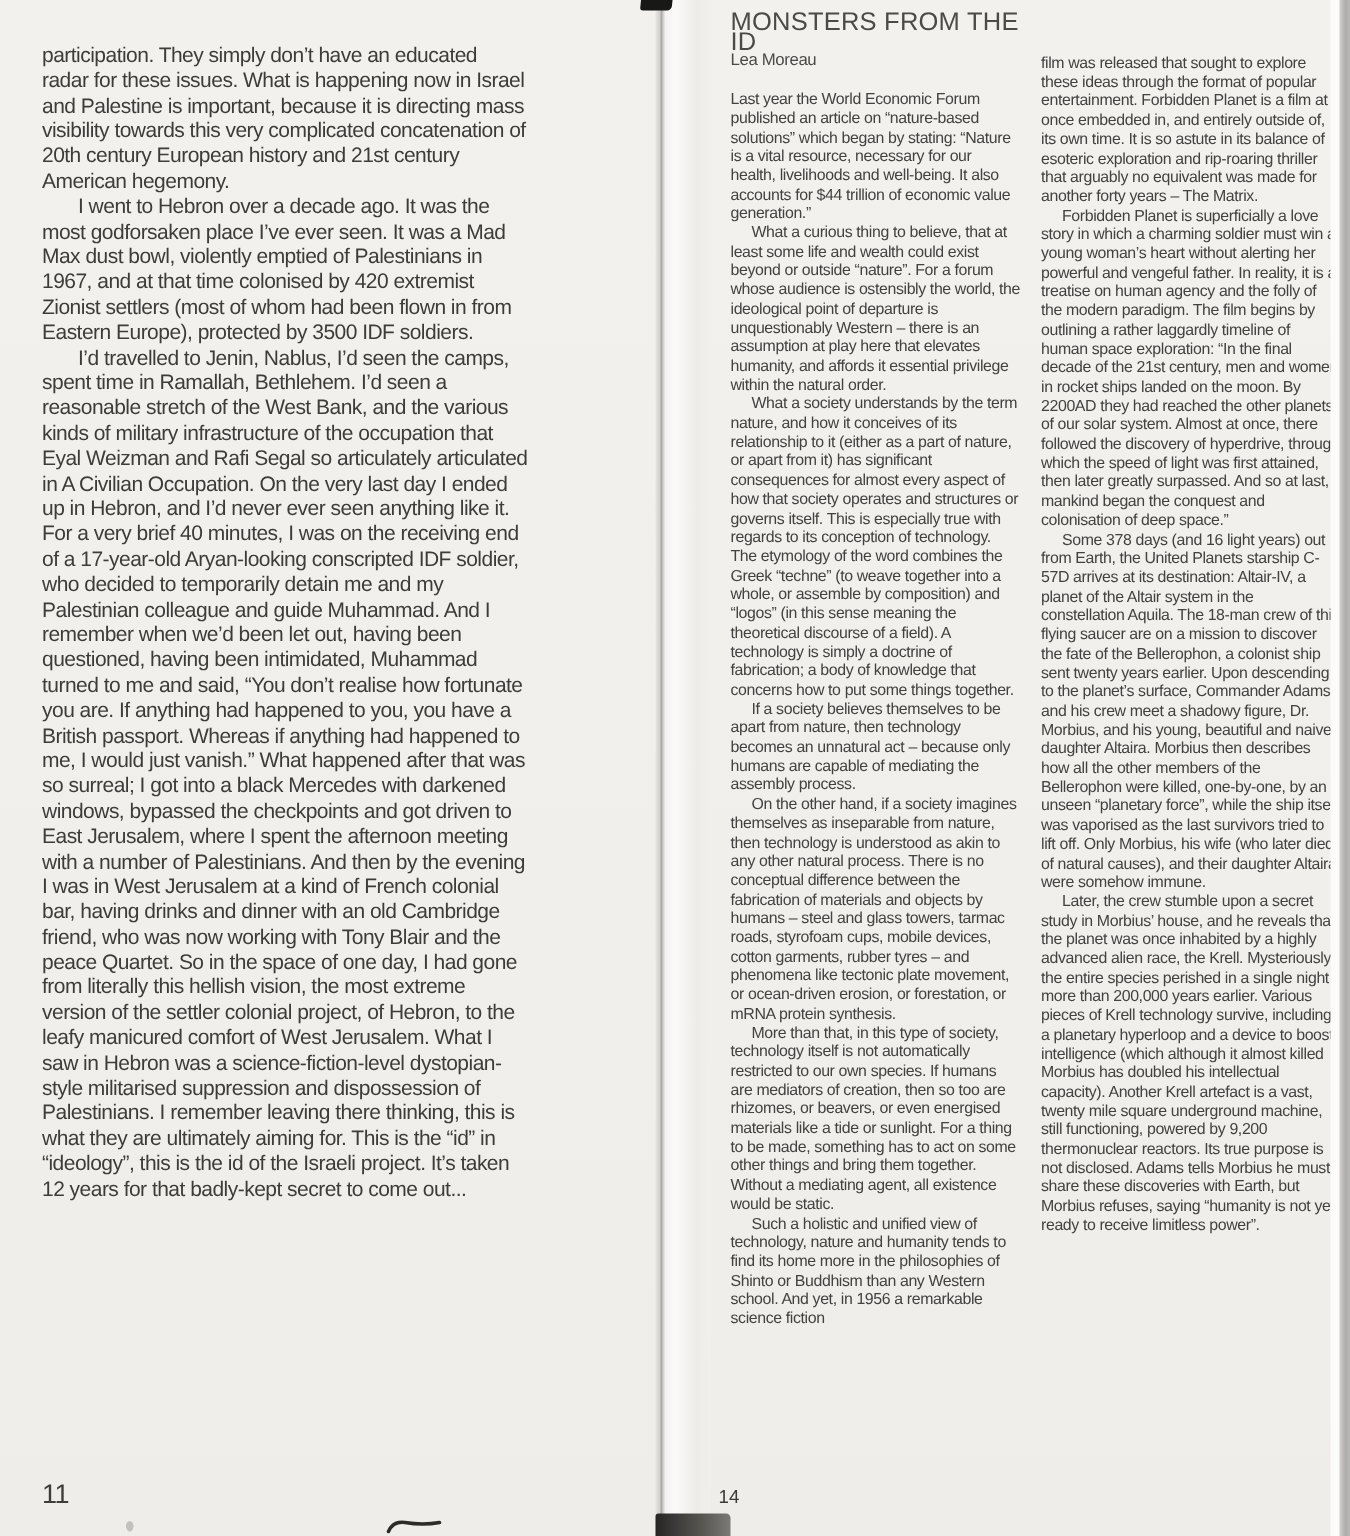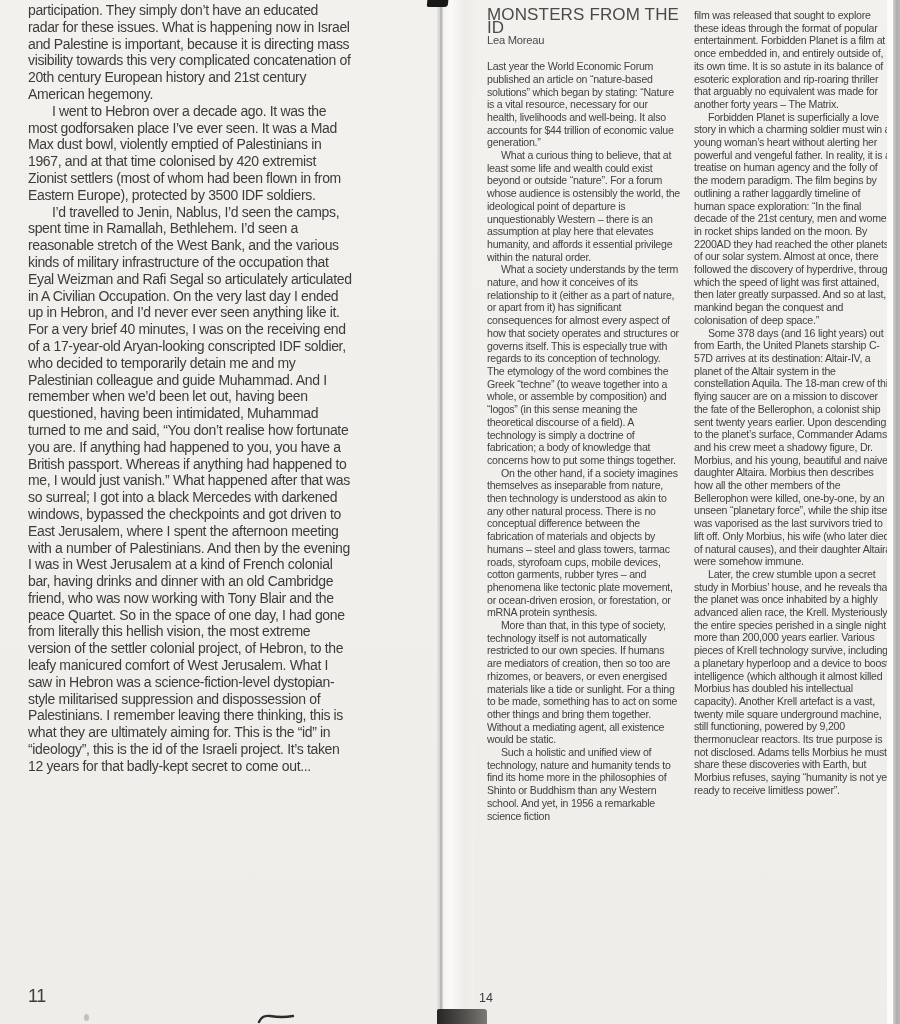--- a/index.html
+++ b/index.html
@@ -11,21 +11,21 @@
   .spread {
     position: relative;
     width: 900px; height: 1024px;
     background: linear-gradient(180deg, #f2f1ee 0%, #f0efec 60%, #eeede9 100%);
   }
 
   
   .left-page {
     position: absolute; left: 0; top: 0;
     width: 360px; height: 1024px;
-    padding: 2px 8px 0 28px;
+    padding: 28px 8px 0 28px;
     color: #3d3c3a;
   }
   .left-page .body-text {
     font-size: 14px;
     line-height: 16.8px;
     letter-spacing: -0.35px;
   }
   .left-page p { margin: 0; }
   .left-page .gap { margin-top: 17px; }
   .left-page .ind { text-indent: 24px; }
@@ -74,21 +74,21 @@
     width: 419px; height: 1024px;
     color: #434241;
   }
   .col {
     position: absolute; top: 9px;
     font-size: 10.6px;
     line-height: 12.7px;
     letter-spacing: -0.25px;
   }
   .col-1 { left: 13px; width: 193px; }
-  .col-2 { left: 220px; width: 199px; }
+  .col-2 { left: 220px; width: 199px; margin-top: 27px; }
   .col p { margin: 0; }
   .col .ind { text-indent: 14px; }
   .article-head { margin-bottom: 13px; color: #4b4a48; }
   .article-head .title { letter-spacing: 0.15px; font-size: 17px; }
   .article-head .author { font-size: 11.2px; }
 
   .page-number {
     position: absolute;
     color: #3d3c3a;
   }
@@ -138,20 +138,21 @@
   <div class="right-page">
 
     <div class="col col-1">
       <div class="article-head">
         <div class="title">MONSTERS FROM THE ID</div>
         <div class="author">Lea Moreau</div>
       </div>
       <p>Last year the World Economic Forum published an article on “nature-based solutions” which began by stating: “Nature is a vital resource, necessary for our health, livelihoods and well-being. It also accounts for $44 trillion of economic value generation.”</p>
       <p class="ind">What a curious thing to believe, that at least some life and wealth could exist beyond or outside “nature”. For a forum whose audience is ostensibly the world, the ideological point of departure is unquestionably Western – there is an assumption at play here that elevates humanity, and affords it essential privilege within the natural order.</p>
       <p class="ind">What a society understands by the term nature, and how it conceives of its relationship to it (either as a part of nature, or apart from it) has significant consequences for almost every aspect of how that society operates and structures or governs itself. This is especially true with regards to its conception of technology. The etymology of the word combines the Greek “techne” (to weave together into a whole, or assemble by composition) and “logos” (in this sense meaning the theoretical discourse of a field). A technology is simply a doctrine of fabrication; a body of knowledge that concerns how to put some things together.</p>
+      <p class="ind">If a society believes themselves to be apart from nature, then technology becomes an unnatural act – because only humans are capable of mediating the assembly process.</p>
       <p class="ind">On the other hand, if a society imagines themselves as inseparable from nature, then technology is understood as akin to any other natural process. There is no conceptual difference between the fabrication of materials and objects by humans – steel and glass towers, tarmac roads, styrofoam cups, mobile devices, cotton garments, rubber tyres – and phenomena like tectonic plate movement, or ocean-driven erosion, or forestation, or mRNA protein synthesis.</p>
       <p class="ind">More than that, in this type of society, technology itself is not automatically restricted to our own species. If humans are mediators of creation, then so too are rhizomes, or beavers, or even energised materials like a tide or sunlight. For a thing to be made, something has to act on some other things and bring them together. Without a mediating agent, all existence would be static.</p>
       <p class="ind">Such a holistic and unified view of technology, nature and humanity tends to find its home more in the philosophies of Shinto or Buddhism than any Western school. And yet, in 1956 a remarkable science fiction</p>
     </div>
 
     <div class="col col-2">
       <p>film was released that sought to explore these ideas through the format of popular entertainment. Forbidden Planet is a film at once embedded in, and entirely outside of, its own time. It is so astute in its balance of esoteric exploration and rip-roaring thriller that arguably no equivalent was made for another forty years – The Matrix.</p>
       <p class="ind">Forbidden Planet is superficially a love story in which a charming soldier must win a young woman’s heart without alerting her powerful and vengeful father. In reality, it is a treatise on human agency and the folly of the modern paradigm. The film begins by outlining a rather laggardly timeline of human space exploration: “In the final decade of the 21st century, men and women in rocket ships landed on the moon. By 2200AD they had reached the other planets of our solar system. Almost at once, there followed the discovery of hyperdrive, through which the speed of light was first attained, then later greatly surpassed. And so at last, mankind began the conquest and colonisation of deep space.”</p>
       <p class="ind">Some 378 days (and 16 light years) out from Earth, the United Planets starship C-57D arrives at its destination: Altair-IV, a planet of the Altair system in the constellation Aquila. The 18-man crew of this flying saucer are on a mission to discover the fate of the Bellerophon, a colonist ship sent twenty years earlier. Upon descending to the planet’s surface, Commander Adams and his crew meet a shadowy figure, Dr. Morbius, and his young, beautiful and naive daughter Altaira. Morbius then describes how all the other members of the Bellerophon were killed, one-by-one, by an unseen “planetary force”, while the ship itself was vaporised as the last survivors tried to lift off. Only Morbius, his wife (who later died of natural causes), and their daughter Altaira were somehow immune.</p>
       <p class="ind">Later, the crew stumble upon a secret study in Morbius’ house, and he reveals that the planet was once inhabited by a highly advanced alien race, the Krell. Mysteriously, the entire species perished in a single night more than 200,000 years earlier. Various pieces of Krell technology survive, including a planetary hyperloop and a device to boost intelligence (which although it almost killed Morbius has doubled his intellectual capacity). Another Krell artefact is a vast, twenty mile square underground machine, still functioning, powered by 9,200 thermonuclear reactors. Its true purpose is not disclosed. Adams tells Morbius he must share these discoveries with Earth, but Morbius refuses, saying “humanity is not yet ready to receive limitless power”.</p>

